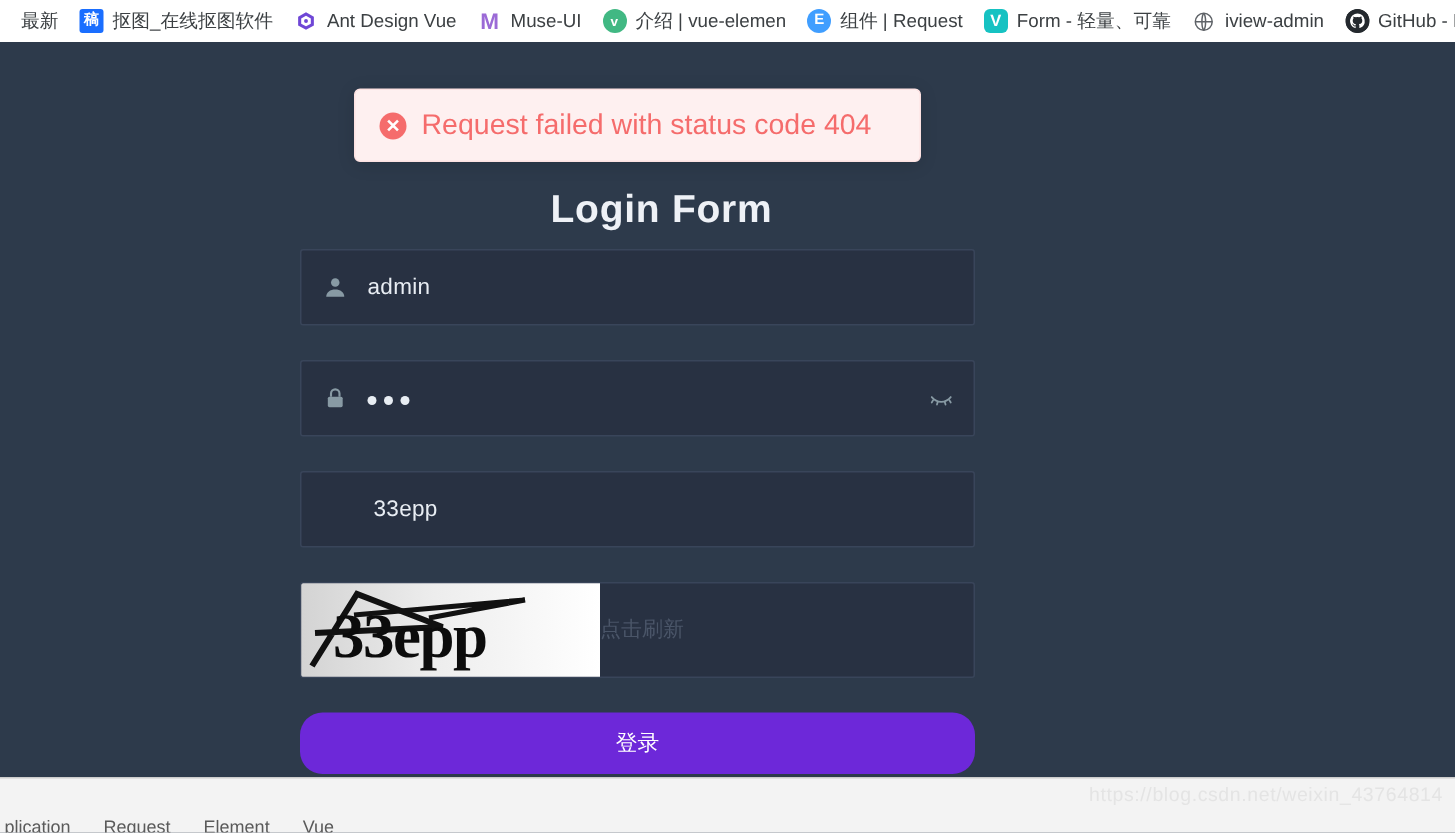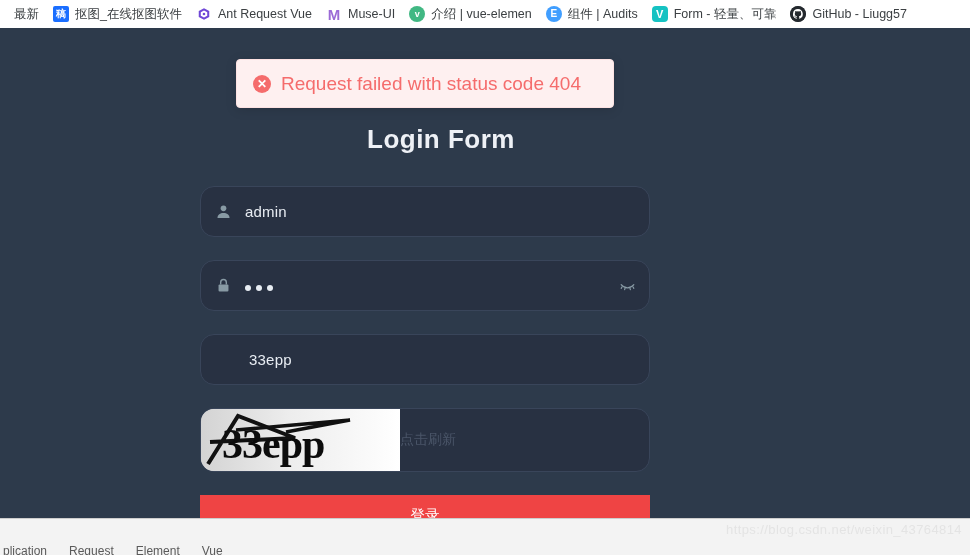--- a/index.html
+++ b/index.html
@@ -102,25 +102,24 @@
     top: 138px;
     width: 450px;
   }
 
   .field {
     position: relative;
     box-sizing: border-box;
     height: 51px;
     background: #283142;
     border: 1px solid #39455a;
-    border-radius: 14px;
+    border-radius: 2px;
     margin-bottom: 23px;
     display: flex;
     align-items: center;
-    margin-top: 20px;
   }
   .field-icon {
     width: 44px;
     flex: 0 0 44px;
     display: flex;
     align-items: center;
     justify-content: center;
     color: #889aa4;
   }
   .field-val {
@@ -176,23 +175,23 @@
     display: flex;
     align-items: center;
     color: #4a5568;
     font-size: 14px;
   }
 
   .login-btn {
     box-sizing: border-box;
     width: 450px;
     height: 41px;
-    background: #ef4444;
+    background: #6d28d9;
     border: none;
-    border-radius: 0;
+    border-radius: 15px;
     color: #ffffff;
     font-size: 14.5px;
     font-family: "Liberation Sans", sans-serif;
     cursor: pointer;
     display: block;
     margin-top: 3px;
   }
 
   
   .alert {
@@ -283,37 +282,46 @@
       <span class="bm-label">抠图_在线抠图软件</span>
     </div>
     <div class="bm">
       <span class="bm-ico ico-antd">
         <svg width="14" height="14" viewBox="0 0 24 24">
             <path d="M12 2 L21 7 v10 l-9 5 -9 -5 V7 Z" fill="#6f47d6"></path>
             <path d="M12 6 L17.5 9 v6 L12 18 6.5 15 V9 Z" fill="#fff"></path>
             <circle cx="12" cy="12" r="2.2" fill="#6f47d6"></circle>
           </svg>
       </span>
-      <span class="bm-label">Ant Request Vue</span>
+      <span class="bm-label">Ant Design Vue</span>
     </div>
     <div class="bm">
       <span class="bm-ico ico-muse">M</span>
       <span class="bm-label">Muse-UI</span>
     </div>
     <div class="bm">
       <span class="bm-ico ico-vuee">v</span>
       <span class="bm-label">介绍 | vue-elemen</span>
     </div>
     <div class="bm">
       <span class="bm-ico ico-element">E</span>
-      <span class="bm-label">组件 | Audits</span>
+      <span class="bm-label">组件 | Request</span>
     </div>
     <div class="bm">
       <span class="bm-ico ico-vant">V</span>
       <span class="bm-label">Form - 轻量、可靠</span>
+    </div>
+    <div class="bm">
+      <span class="bm-ico ico-globe">
+        <svg width="15" height="15" viewBox="0 0 24 24" fill="none" stroke="#5f6368" stroke-width="1.6">
+            <circle cx="12" cy="12" r="9"></circle>
+            <path d="M3 12h18M12 3c2.6 3 2.6 15 0 18M12 3c-2.6 3-2.6 15 0 18"></path>
+          </svg>
+      </span>
+      <span class="bm-label">iview-admin</span>
     </div>
     <div class="bm">
       <span class="bm-ico ico-github">
         <svg width="16" height="16" viewBox="0 0 24 24">
             <circle cx="12" cy="12" r="12" fill="#24292e"></circle>
             <path d="M12 4.5a7.5 7.5 0 0 0-2.37 14.62c.37.07.5-.16.5-.36v-1.4c-2.09.45-2.53-1-2.53-1-.34-.87-.84-1.1-.84-1.1-.68-.47.05-.46.05-.46.76.05 1.16.78 1.16.78.67 1.15 1.76.82 2.19.63.07-.49.26-.82.48-1.01-1.67-.19-3.42-.84-3.42-3.72 0-.82.29-1.5.77-2.02-.08-.19-.34-.96.07-2 0 0 .63-.2 2.06.77a7.1 7.1 0 0 1 3.75 0c1.43-.97 2.06-.77 2.06-.77.41 1.04.15 1.81.08 2 .48.52.77 1.2.77 2.02 0 2.89-1.76 3.53-3.43 3.71.27.24.51.69.51 1.39v2.06c0 .2.13.44.51.36A7.5 7.5 0 0 0 12 4.5z" fill="#fff"></path>
           </svg>
       </span>
       <span class="bm-label">GitHub - Liugg57</span>
     </div>

